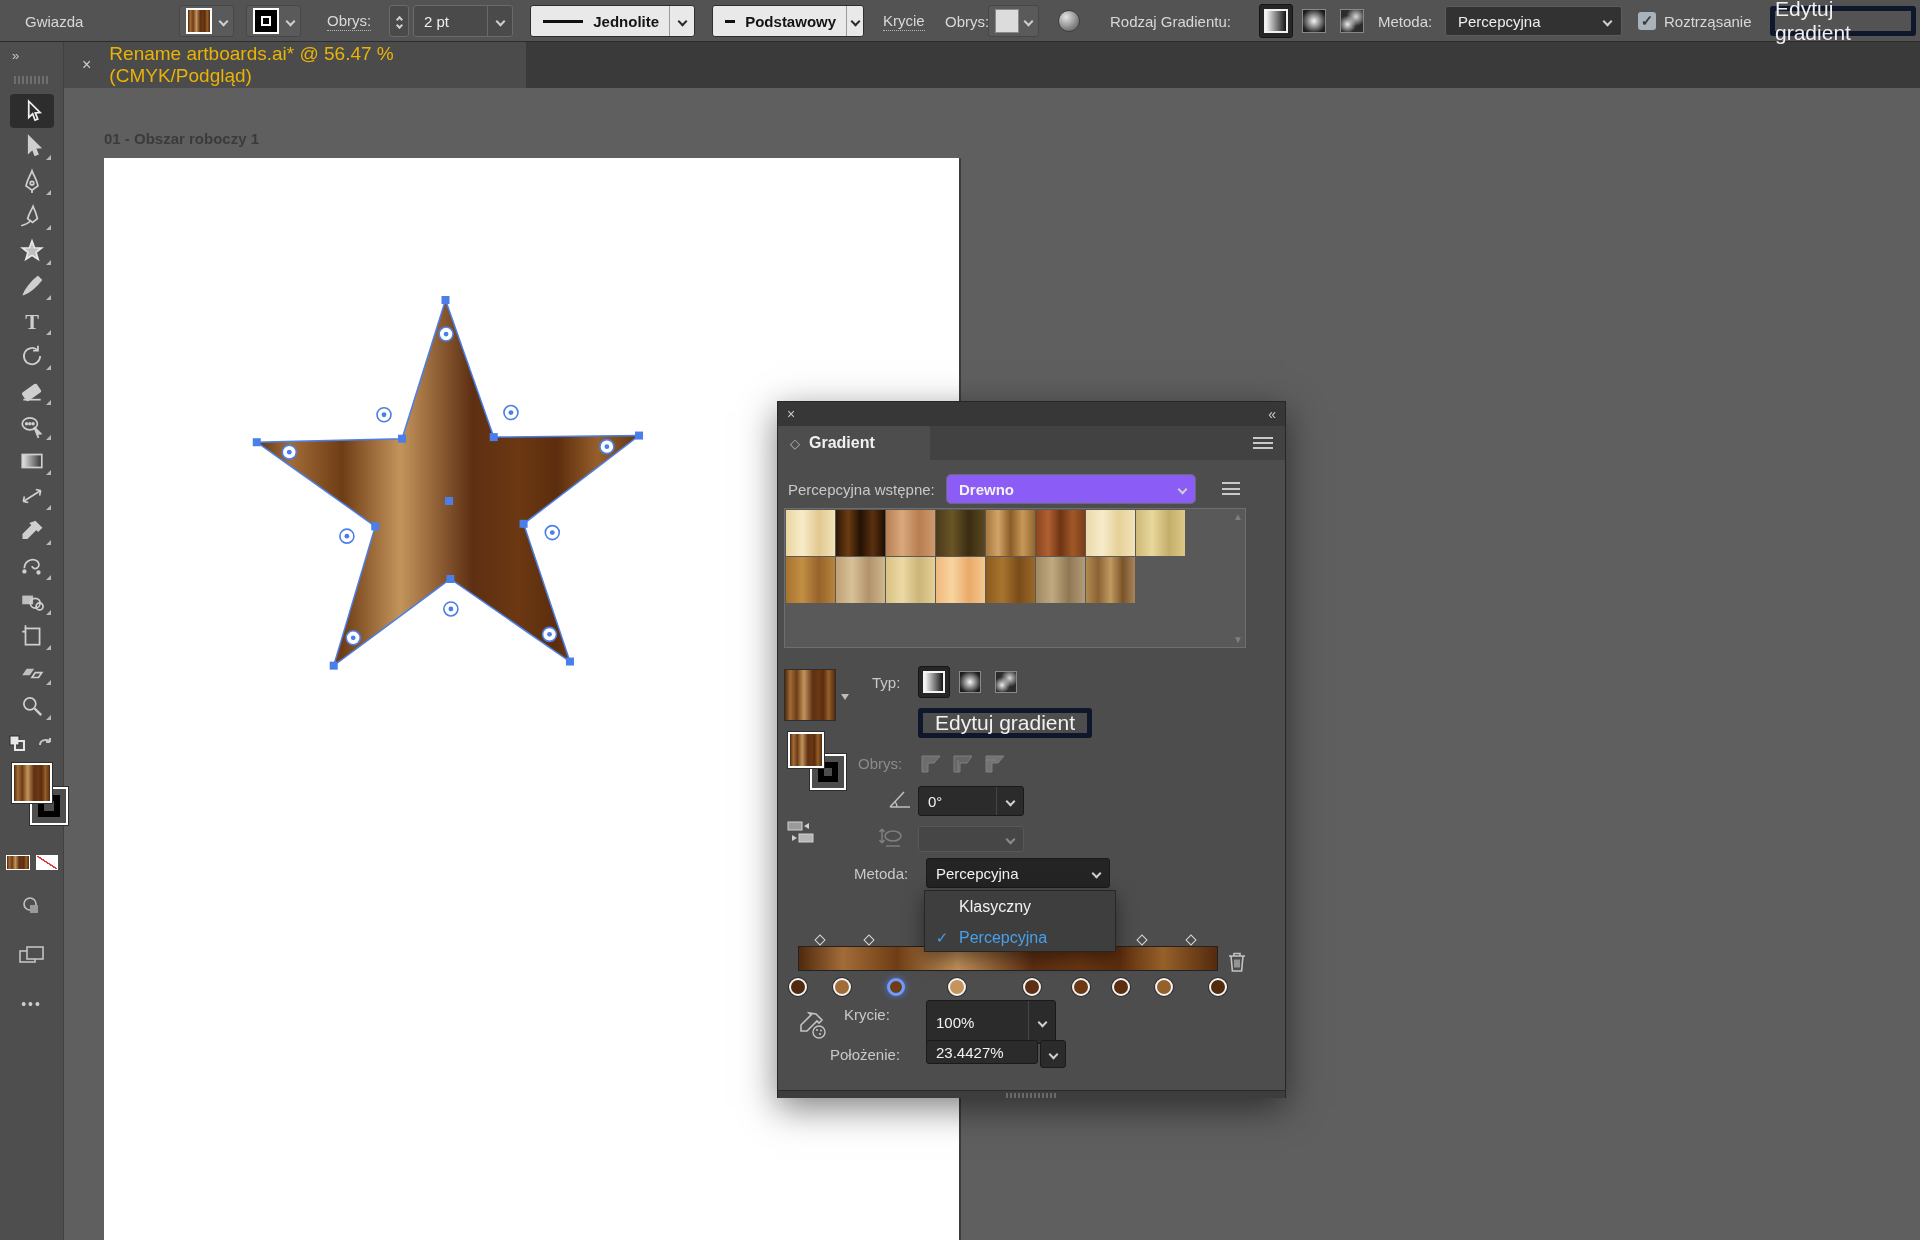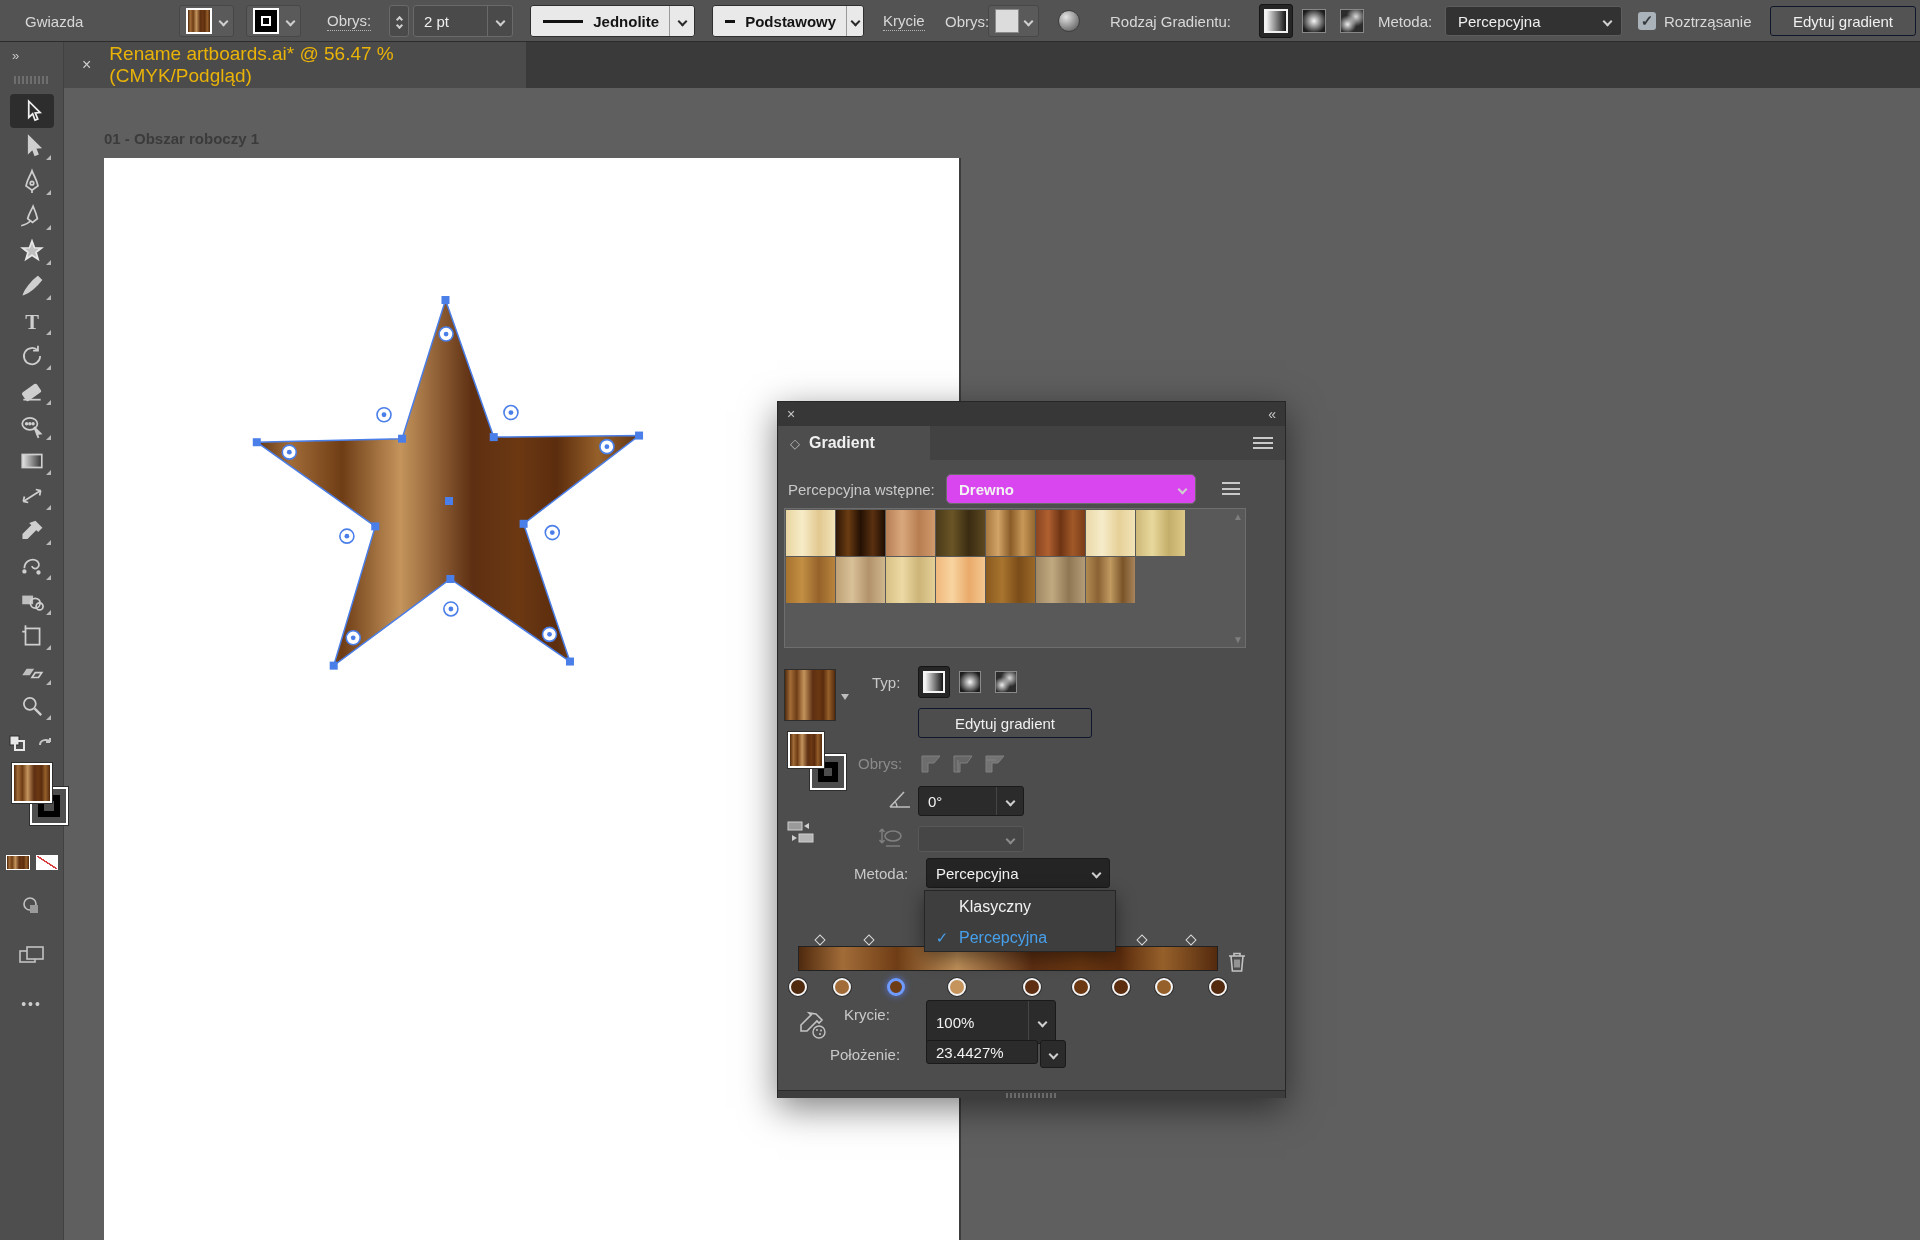--- a/index.html
+++ b/index.html
@@ -35,21 +35,21 @@
     display:flex; align-items:center; color:#141414; font-size:15px; font-weight:bold; }
   .dd-light .seg { margin-left:auto; width:26px; height:100%; border-left:1px solid #9a9a9a;
     display:flex; align-items:center; justify-content:center; }
   .gtypebtn { width:34px; height:34px; top:4px; border-radius:3px; display:flex;
     align-items:center; justify-content:center; }
   .gtypebtn .gsw { width:24px; height:24px; border:1px solid #888; }
   .gtypebtn.sel { background:#262626; border:1px solid #161616; }
   .gtypebtn.sel .gsw { border:2px solid #f2f2f2; }
   .dd-dark { background:#323232; border:1px solid #5d5d5d; border-radius:3px;
     display:flex; align-items:center; color:#efefef; font-size:15px; }
-  .btn-outline { border:1px solid #0f172a; border-radius:3px; color:#f0f0f0; font-size:15px;
+  .btn-outline { border:5px solid #0f172a; border-radius:3px; color:#f0f0f0; font-size:21px;
     display:flex; align-items:center; justify-content:center; background:transparent; }
   #cb-checkbox { width:18px; height:18px; background:#aab3b9; border-radius:3px;
     color:#343a3e; font-size:15px; font-weight:bold; display:flex; align-items:center;
     justify-content:center; top:12px; }
 
   
   #tabbar { left:64px; top:42px; width:1856px; height:46px; background:#3a3a3a; z-index:5; }
   #doctab { position:absolute; left:0; top:0; width:462px; height:46px; background:#4b4b4b;
     display:flex; align-items:center; gap:18px; padding:0 18px; }
   #doctab .x { color:#cfcfcf; font-size:16px; cursor:default; }
@@ -93,21 +93,21 @@
     justify-content:space-between; padding:0 9px; color:#c9c9c9; font-size:14px; }
   #p-tabrow { height:34px; background:#424242; position:relative; }
   #p-tab { position:absolute; left:0; top:0; width:152px; height:34px; background:#4d4d4d;
     display:flex; align-items:center; gap:9px; padding:0 12px; }
   #p-tab .dia { color:#b9b9b9; font-size:13px; }
   #p-tab .name { color:#f0f0f0; font-size:16px; font-weight:bold; }
   #p-burger { position:absolute; right:12px; top:11px; width:20px; height:12px;
     background:repeating-linear-gradient(#c9c9c9 0 2px, transparent 2px 5px); }
   .p-lbl { position:absolute; color:#c9c9c9; font-size:15px; }
   .p-lbl.dis { color:#8b8b8b; }
-  .p-dd { position:absolute; background:#d946ef; border:1px solid #6b6b6b; border-radius:5px;
+  .p-dd { position:absolute; background:#8b5cf6; border:1px solid #6b6b6b; border-radius:5px;
     display:flex; align-items:center; color:#f2f2f2; font-size:15px; font-weight:bold; }
   .p-dd .chvbox, .p-field .chvbox { margin-left:auto; width:26px; display:flex; justify-content:center; }
   #p-listicon { position:absolute; width:18px; height:13px;
     background:repeating-linear-gradient(#c9c9c9 0 2px, transparent 2px 5.5px); }
   #p-swatchbox { position:absolute; left:6px; top:106px; width:462px; height:140px;
     background:#595959; border:1px solid #6e6e6e; }
   #p-swatchgrid { position:absolute; left:1px; top:1px; width:448px; display:flex; flex-wrap:wrap; gap:1px; }
   .preset { width:49px; height:46px; }
   .p-scroll { position:absolute; right:2px; color:#7e7e7e; font-size:10px; }
   #p-thumb { position:absolute; left:6px; top:267px; width:52px; height:52px; border:1px solid #2e2e2e; }

